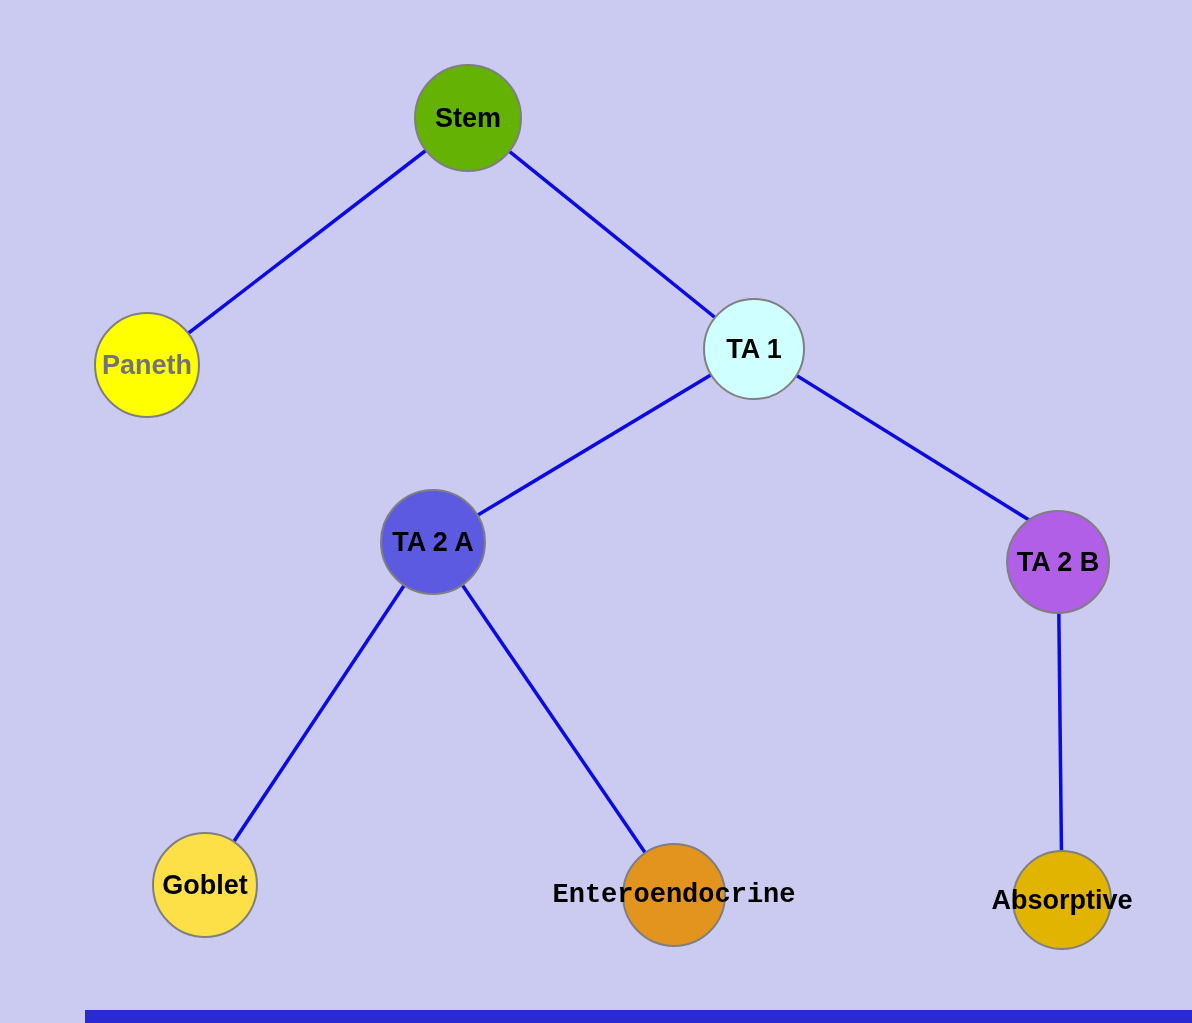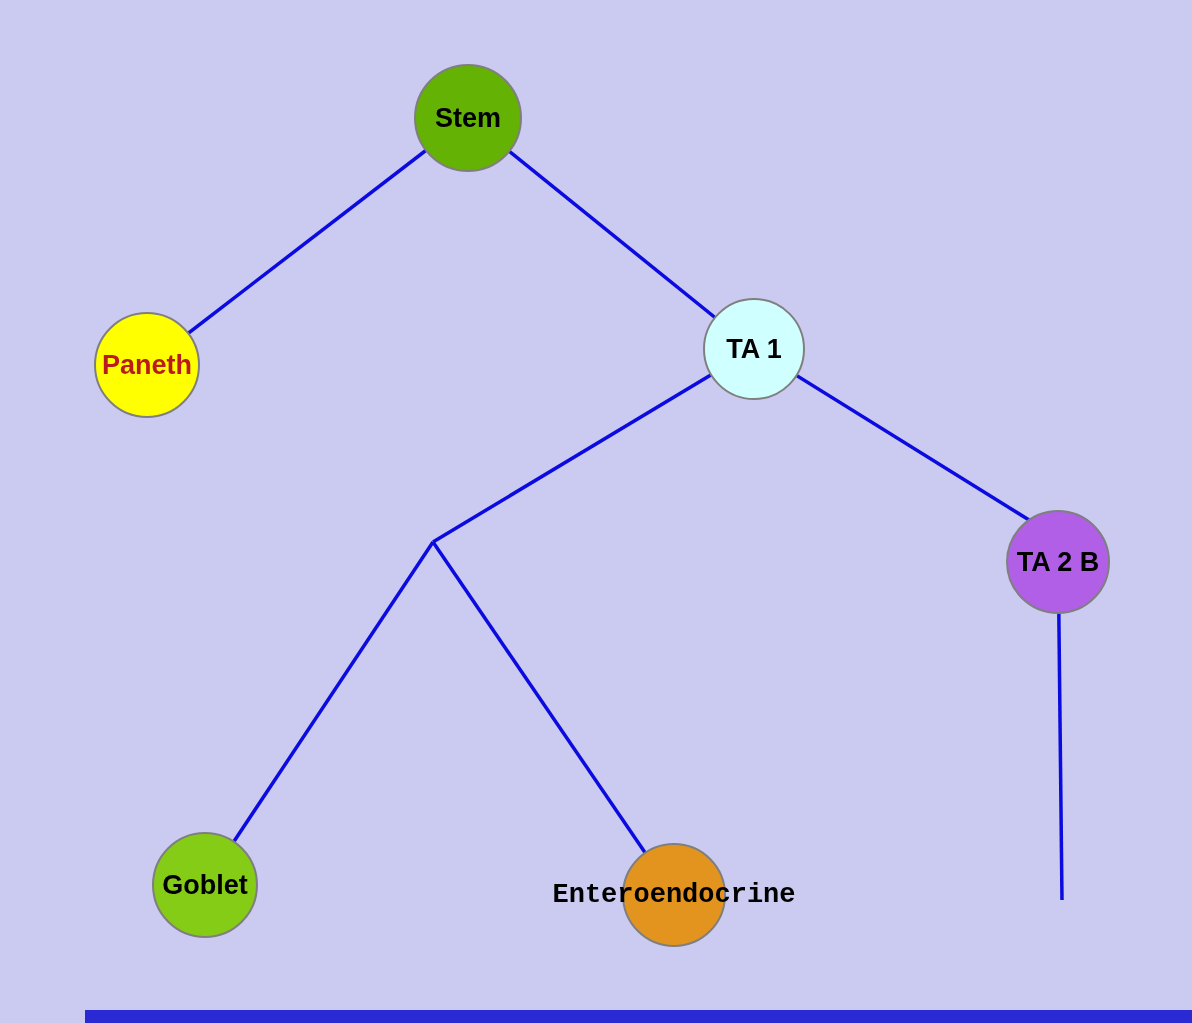--- a/index.html
+++ b/index.html
@@ -67,36 +67,42 @@
       <line x1="433" y1="542" x2="205" y2="885" stroke="#0b0be0" stroke-width="3.5"></line>
       <line x1="433" y1="542" x2="674" y2="895" stroke="#0b0be0" stroke-width="3.5"></line>
       <line x1="1058" y1="538" x2="1062" y2="900" stroke="#0b0be0" stroke-width="3.5"></line>
     </svg>
 
   <div class="node" style="left: 414px; top: 64px; width: 108px; height: 108px; background: rgb(100, 178, 4); border-color: rgb(127, 127, 127);">
     <span class="node-label" style="color: rgb(0, 0, 0);">Stem</span>
   </div>
 
   <div class="node" style="left: 94px; top: 312px; width: 106px; height: 106px; background: rgb(255, 255, 0); border-color: rgb(127, 127, 127);">
-    <span class="node-label" style="color: #b91c1c;">Paneth</span>
+    <span class="node-label" style="color: #737373;">Paneth</span>
   </div>
 
   <div class="node" style="left: 703px; top: 298px; width: 102px; height: 102px; background: rgb(208, 255, 255); border-color: rgb(127, 127, 127);">
     <span class="node-label" style="color: rgb(0, 0, 0);">TA 1</span>
   </div>
 
+  <div class="node" style="left: 380px; top: 489px; width: 106px; height: 106px; background: rgb(91, 90, 225); border-color: rgb(127, 127, 127);">
+    <span class="node-label" style="color: rgb(0, 0, 0);">TA 2 A</span>
+  </div>
 
   <div class="node" style="left: 1006px; top: 510px; width: 104px; height: 104px; background: rgb(176, 95, 230); border-color: rgb(127, 127, 127);">
     <span class="node-label" style="color: rgb(0, 0, 0);">TA 2 B</span>
   </div>
 
-  <div class="node" style="left: 152px; top: 832px; width: 106px; height: 106px; background: #84cc16; border-color: rgb(127, 127, 127);">
+  <div class="node" style="left: 152px; top: 832px; width: 106px; height: 106px; background: #fde047; border-color: rgb(127, 127, 127);">
     <span class="node-label" style="color: rgb(0, 0, 0);">Goblet</span>
   </div>
 
   <div class="node" style="left: 622px; top: 843px; width: 104px; height: 104px; background: rgb(226, 148, 31); border-color: rgb(127, 127, 127);">
     <span class="node-label" style="color: rgb(0, 0, 0); font-family: Liberation Mono, monospace;">Enteroendocrine</span>
   </div>
 
+  <div class="node" style="left: 1012px; top: 850px; width: 100px; height: 100px; background: rgb(224, 180, 0); border-color: rgb(127, 127, 127);">
+    <span class="node-label" style="color: rgb(0, 0, 0);">Absorptive</span>
+  </div>
 
   <div class="hscrollbar" style="background: rgb(42, 42, 212);"></div>
 
 </div>
 
 </body></html>

